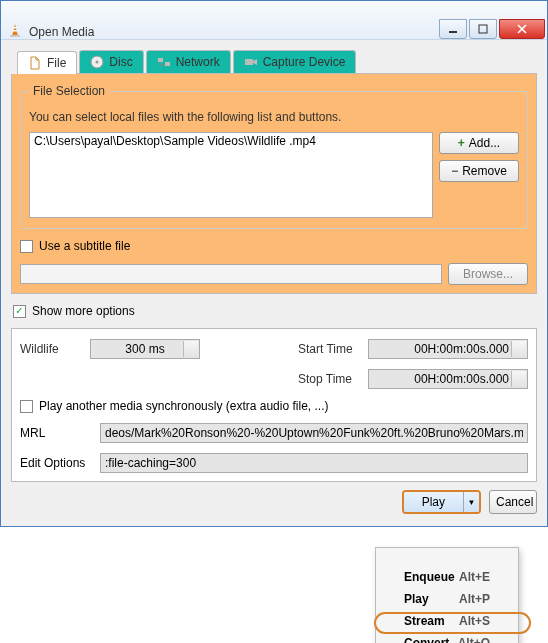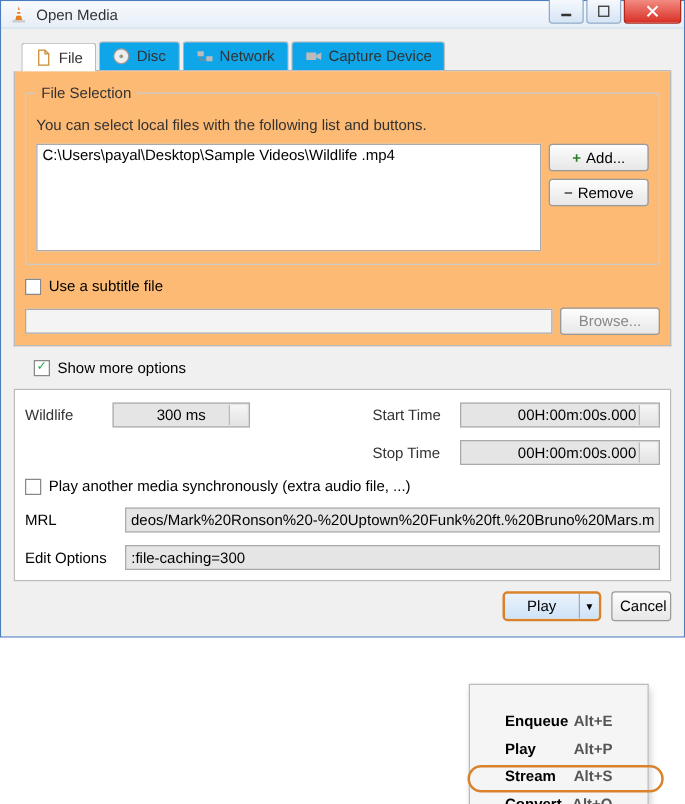--- a/index.html
+++ b/index.html
@@ -1,31 +1,31 @@
 <!DOCTYPE html>
 <html><head>
 <meta charset="utf-8">
 <style>
 * { box-sizing: border-box; font-family: "Segoe UI", Tahoma, sans-serif; font-size: 12px; }
 body { margin: 0; background: #fff; width: 548px; height: 643px; overflow: hidden; }
 
 .window { width: 548px; border: 1px solid #4a7dbb; background: #fff; }
 
-.titlebar { height: 22px; background: linear-gradient(#f8fafd,#e6eef8); border-bottom: 1px solid #c9d6e8; display: flex; align-items: center; padding: 0 0 0 6px; }
+.titlebar { height: 39px; background: linear-gradient(#f8fafd,#e6eef8); border-bottom: 1px solid #c9d6e8; display: flex; align-items: flex-end; padding: 0 0 0 6px; }
 .titlebar .ticon { width: 16px; height: 16px; margin-right: 6px; }
 .titlebar .title { flex: 1; color: #333; }
 .titlebar .winbtns { display: flex; }
 .winbtn { width: 28px; height: 20px; border: 1px solid #8fa9c9; margin-top: -5px; margin-right: 2px; display:flex;align-items:center;justify-content:center; border-radius: 0 0 3px 3px; }
 .winbtn.min,.winbtn.max { background: linear-gradient(#f6f9fd,#d6e4f4); }
 .winbtn.close { width: 46px; background: linear-gradient(#f28b82,#d93025); border-color:#b1271b; color:#fff; }
 
 .body { padding: 10px; background:#f0f0f0; }
 
 .tabs { display: flex; border-bottom: 1px solid #bbb; margin-left: 6px; }
-.tab { padding: 4px 10px; display:flex;align-items:center; gap:5px; border:1px solid #bbb; border-bottom:none; background:#0ea5e9; margin-right:2px; border-radius:3px 3px 0 0; color:#333; }
+.tab { padding: 4px 10px; display:flex;align-items:center; gap:5px; border:1px solid #bbb; border-bottom:none; background:#14b8a6; margin-right:2px; border-radius:3px 3px 0 0; color:#333; }
 .tab.active { background:#fff; position:relative; top:1px; }
 .tab .ticon { width:14px; height:14px; }
 
 .panel { border:1px solid #bbb; border-top:none; background:#fdba74; padding: 10px 8px 8px 8px; }
 .panel2 { border:1px solid #bbb; background:#fff; padding: 10px 8px 8px 8px; margin-top: 10px; }
 
 fieldset { border:1px solid #ccc; border-radius:3px; padding: 6px 8px 10px 8px; margin: 0; }
 legend { padding: 0 4px; color:#333; }
 
 .hint { margin: 6px 0 8px 0; color:#333; }
@@ -167,21 +167,21 @@
       <div class="row">
         <span class="chk"></span>
         <span>Use a subtitle file</span>
       </div>
       <div class="row">
         <input class="textbox" disabled="" style="flex: 1 1 0%;">
         <button class="btn" disabled="" style="width:80px;"><span>Browse...</span></button>
       </div>
     </div>
 
-    <div class="row" style="margin-left:16px;">
+    <div class="row" style="margin-left:2px;">
       <span class="chk on"></span>
       <span>Show more options</span>
     </div>
 
     <div class="panel2">
       <div class="optgrid">
         <div class="lbl">Wildlife</div>
         <div class="spin textbox" style="text-align:center;">
           <span>300 ms</span>
           <span class="arrows">▲<br>▼</span>

